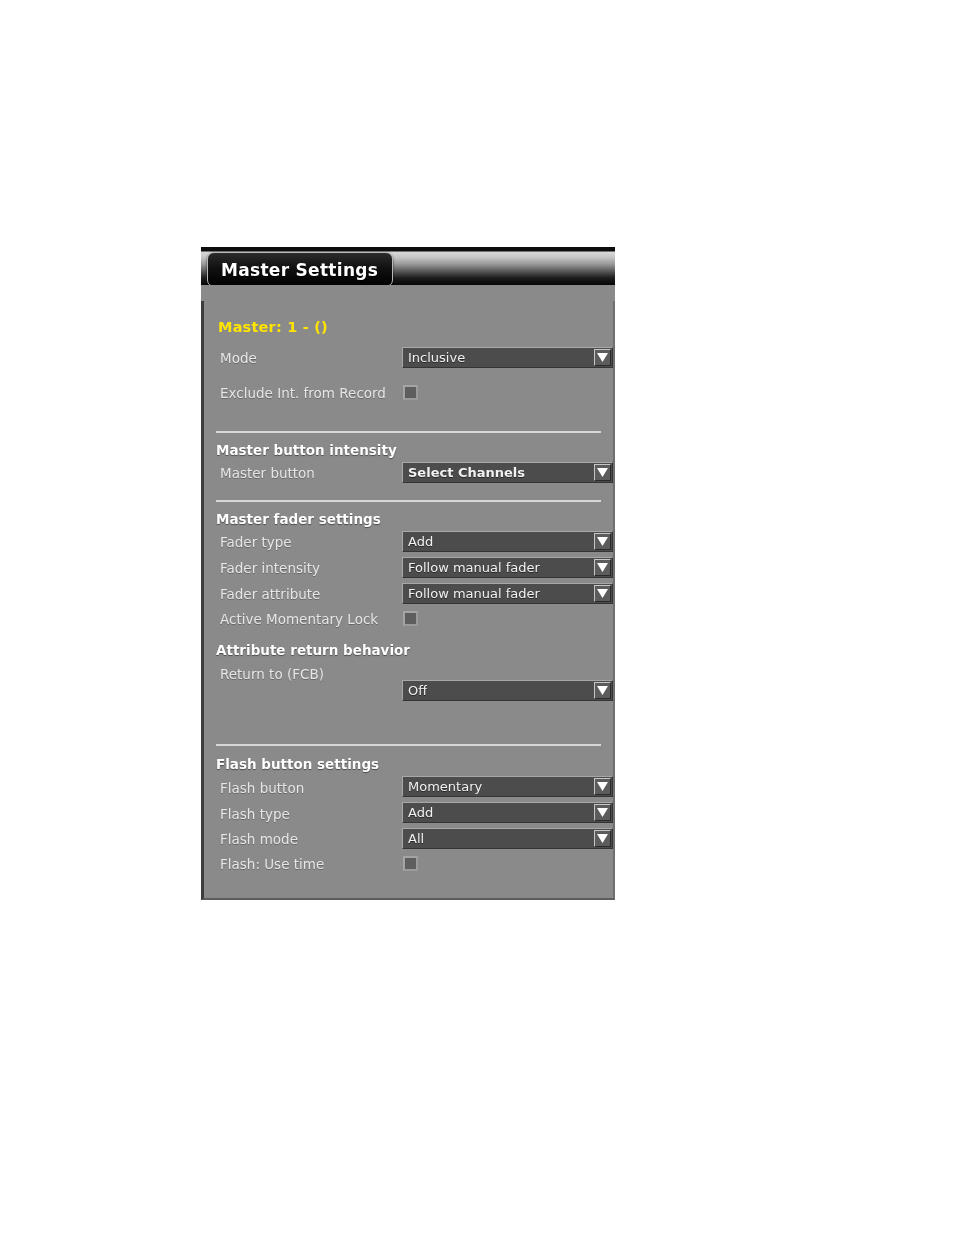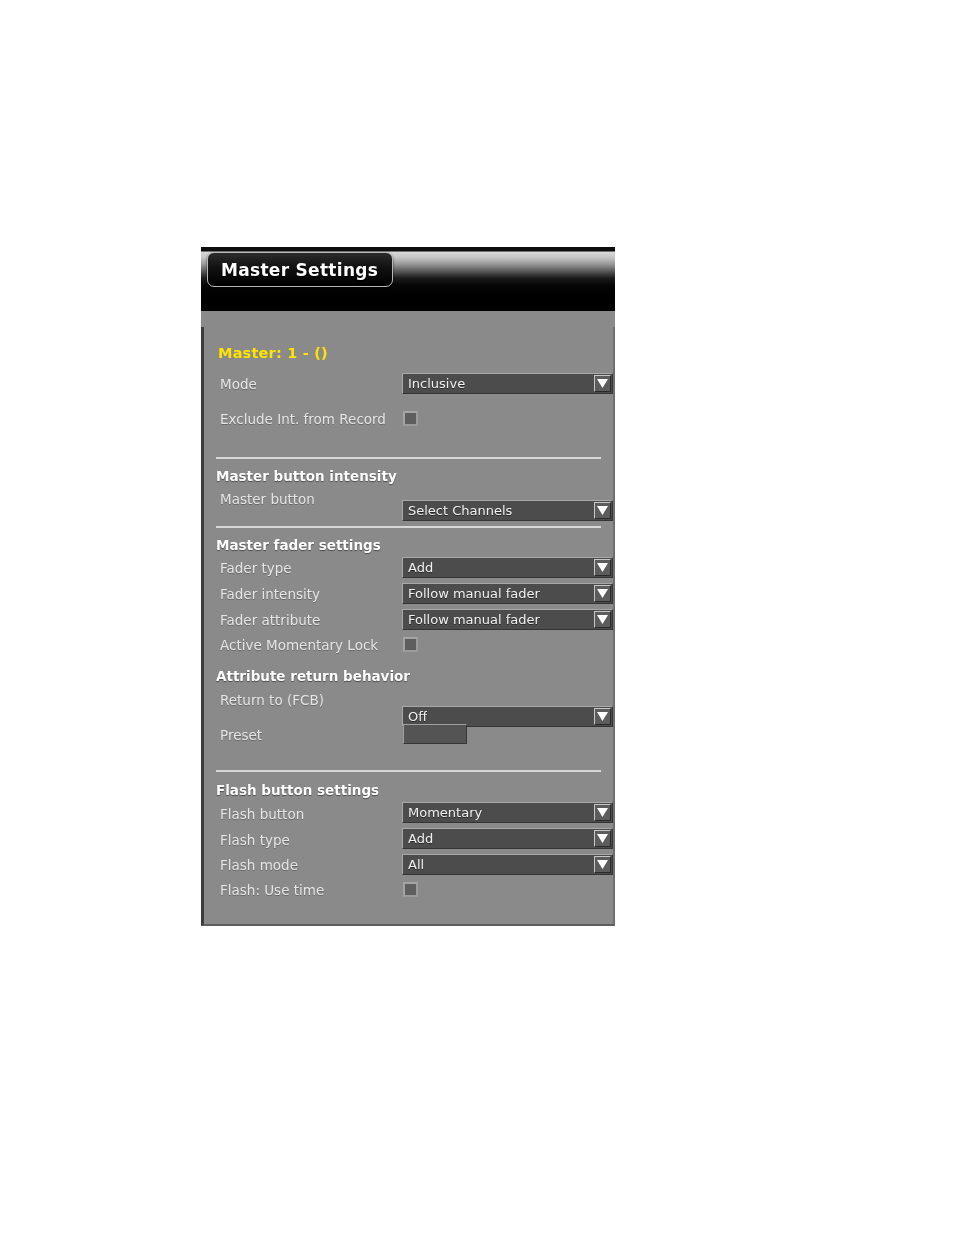--- a/index.html
+++ b/index.html
@@ -27,21 +27,21 @@
     top: 247px;
     width: 414px;
     height: 648px;
     background: #8a8a8a;
     box-sizing: border-box;
   }
 
   
   .titlebar {
     position: relative;
-    height: 64px;
+    height: 38px;
     background: linear-gradient(to bottom,
         #0d0d0d 0px, #0d0d0d 4px,
         #d9d9d9 5px, #c8c8c8 10px,
         #9a9a9a 17px, #5a5a5a 24px,
         #1c1c1c 31px, #060606 38px,
         #000000 49px);
     overflow: hidden;
     padding-left: 12px;
   }
 
@@ -242,21 +242,21 @@
         <span class="row-label">Exclude Int. from Record</span>
         <span class="checkbox" style="top:3px;"></span>
       </div>
 
       <div class="divider" style="top:130px;"></div>
 
       <div class="section-title" style="top:141px;">Master button intensity</div>
 
       <div class="row" style="top:161px;">
         <span class="row-label">Master button</span>
-        <div class="select" style="top:12px;">
+        <div class="select" style="top:0px;font-weight:bold;">
           <span class="select-value">Select Channels</span>
           <span class="select-arrow">
             <svg width="11" height="9" viewBox="0 0 11 9">
                 <polygon points="0,0 11,0 5.5,9" fill="#ffffff"></polygon>
               </svg>
           </span>
         </div>
       </div>
 
       <div class="divider" style="top:199px;"></div>
@@ -311,26 +311,20 @@
         <div class="select" style="top:17px;">
           <span class="select-value">Off</span>
           <span class="select-arrow">
             <svg width="11" height="9" viewBox="0 0 11 9">
                 <polygon points="0,0 11,0 5.5,9" fill="#ffffff"></polygon>
               </svg>
           </span>
         </div>
       </div>
 
-      <div class="row" style="top:397px;">
-        <span class="row-label">Preset</span>
-        <div class="textbox" style="top:0px; width:64px;">
-          <span class="textbox-value"></span>
-        </div>
-      </div>
 
       <div class="divider" style="top:443px;"></div>
 
       <div class="section-title" style="top:455px;">Flash button settings</div>
 
       <div class="row" style="top:476px;">
         <span class="row-label">Flash button</span>
         <div class="select" style="top:-1px;">
           <span class="select-value">Momentary</span>
           <span class="select-arrow">

